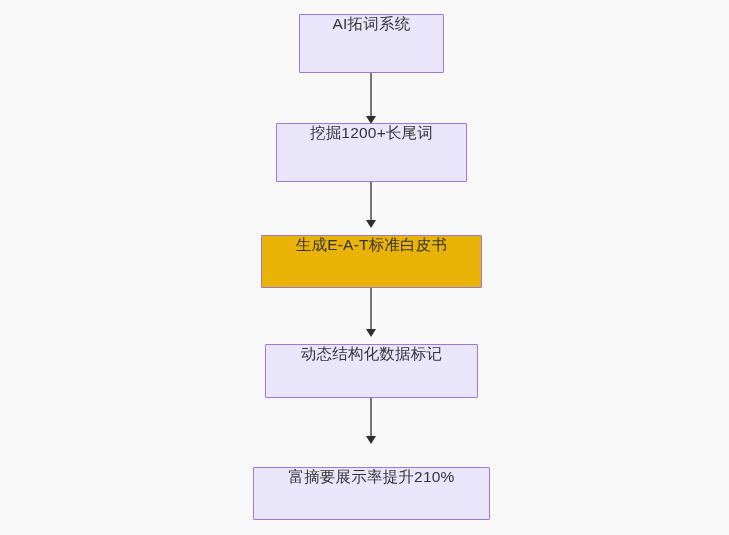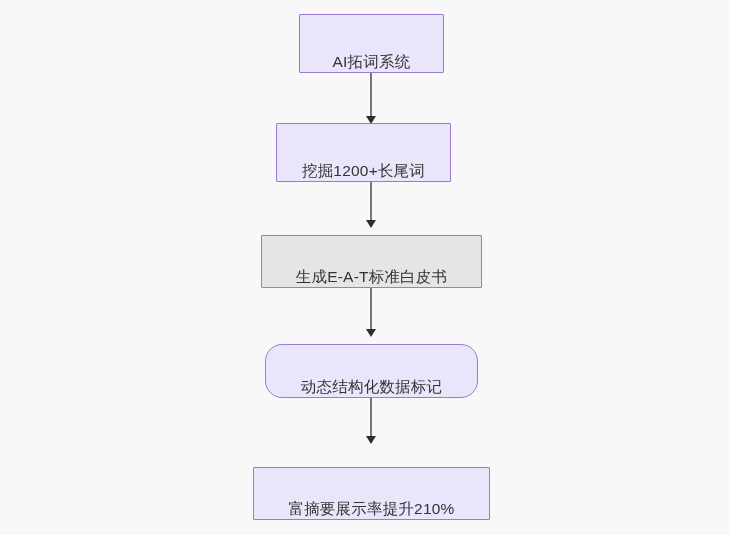--- a/index.html
+++ b/index.html
@@ -20,21 +20,21 @@
     height: 535px;
     background: #f8f8f8;
   }
   .node {
     position: absolute;
     box-sizing: border-box;
     background: #e9e6fb;
     border: 1.6px solid #9d79d6;
     border-radius: 1px;
     display: flex;
-    align-items: flex-end;
+    align-items: flex-start;
     justify-content: center;
     color: #333333;
     font-size: 15.5px;
     line-height: 1.2;
     letter-spacing: 0.2px;
     white-space: nowrap;
     user-select: none;
   }
   .node-label {
     display: block;
@@ -80,26 +80,26 @@
     <div class="edge-arrow" style="top: 41px; border-top-color: rgb(46, 46, 51);"></div>
   </div>
   <div class="edge" style="left: 371px; top: 398px;">
     <div class="edge-line" style="height: 38px; background: rgb(118, 118, 122);"></div>
     <div class="edge-arrow" style="top: 38px; border-top-color: rgb(46, 46, 51);"></div>
   </div>
 
   <div class="node" style="left: 299px; top: 14px; width: 145px; height: 59px; background: rgb(233, 230, 251); border-color: rgb(157, 121, 214); color: rgb(51, 51, 51);">
     <span class="node-label">AI拓词系统</span>
   </div>
-  <div class="node" style="left: 276px; top: 123px; width: 175px; height: 59px; background: rgb(233, 230, 251); border-color: rgb(157, 121, 214); color: rgb(51, 51, 51);">
+  <div class="node" style="left: 276px; top: 123px; width: 191px; height: 59px; background: rgb(233, 230, 251); border-color: rgb(157, 121, 214); color: rgb(51, 51, 51);">
     <span class="node-label">挖掘1200+长尾词</span>
   </div>
-  <div class="node" style="left: 261px; top: 235px; width: 221px; height: 53px; background: #e5e5e5; border-color: rgb(157, 121, 214); color: rgb(51, 51, 51);">
+  <div class="node" style="left: 261px; top: 235px; width: 221px; height: 53px; background: #eab308; border-color: rgb(157, 121, 214); color: rgb(51, 51, 51);">
     <span class="node-label">生成E-A-T标准白皮书</span>
   </div>
-  <div class="node" style="left: 265px; top: 344px; width: 213px; height: 54px; background: rgb(233, 230, 251); border-color: rgb(157, 121, 214); color: rgb(51, 51, 51); border-radius: 17px;">
+  <div class="node" style="left: 265px; top: 344px; width: 213px; height: 54px; background: rgb(233, 230, 251); border-color: rgb(157, 121, 214); color: rgb(51, 51, 51);">
     <span class="node-label">动态结构化数据标记</span>
   </div>
   <div class="node" style="left: 253px; top: 451px; width: 237px; height: 53px; background: rgb(233, 230, 251); border-color: rgb(157, 121, 214); color: rgb(51, 51, 51); margin-top: 16px;">
     <span class="node-label">富摘要展示率提升210%</span>
   </div>
 
 </div>
 
 </body></html>

